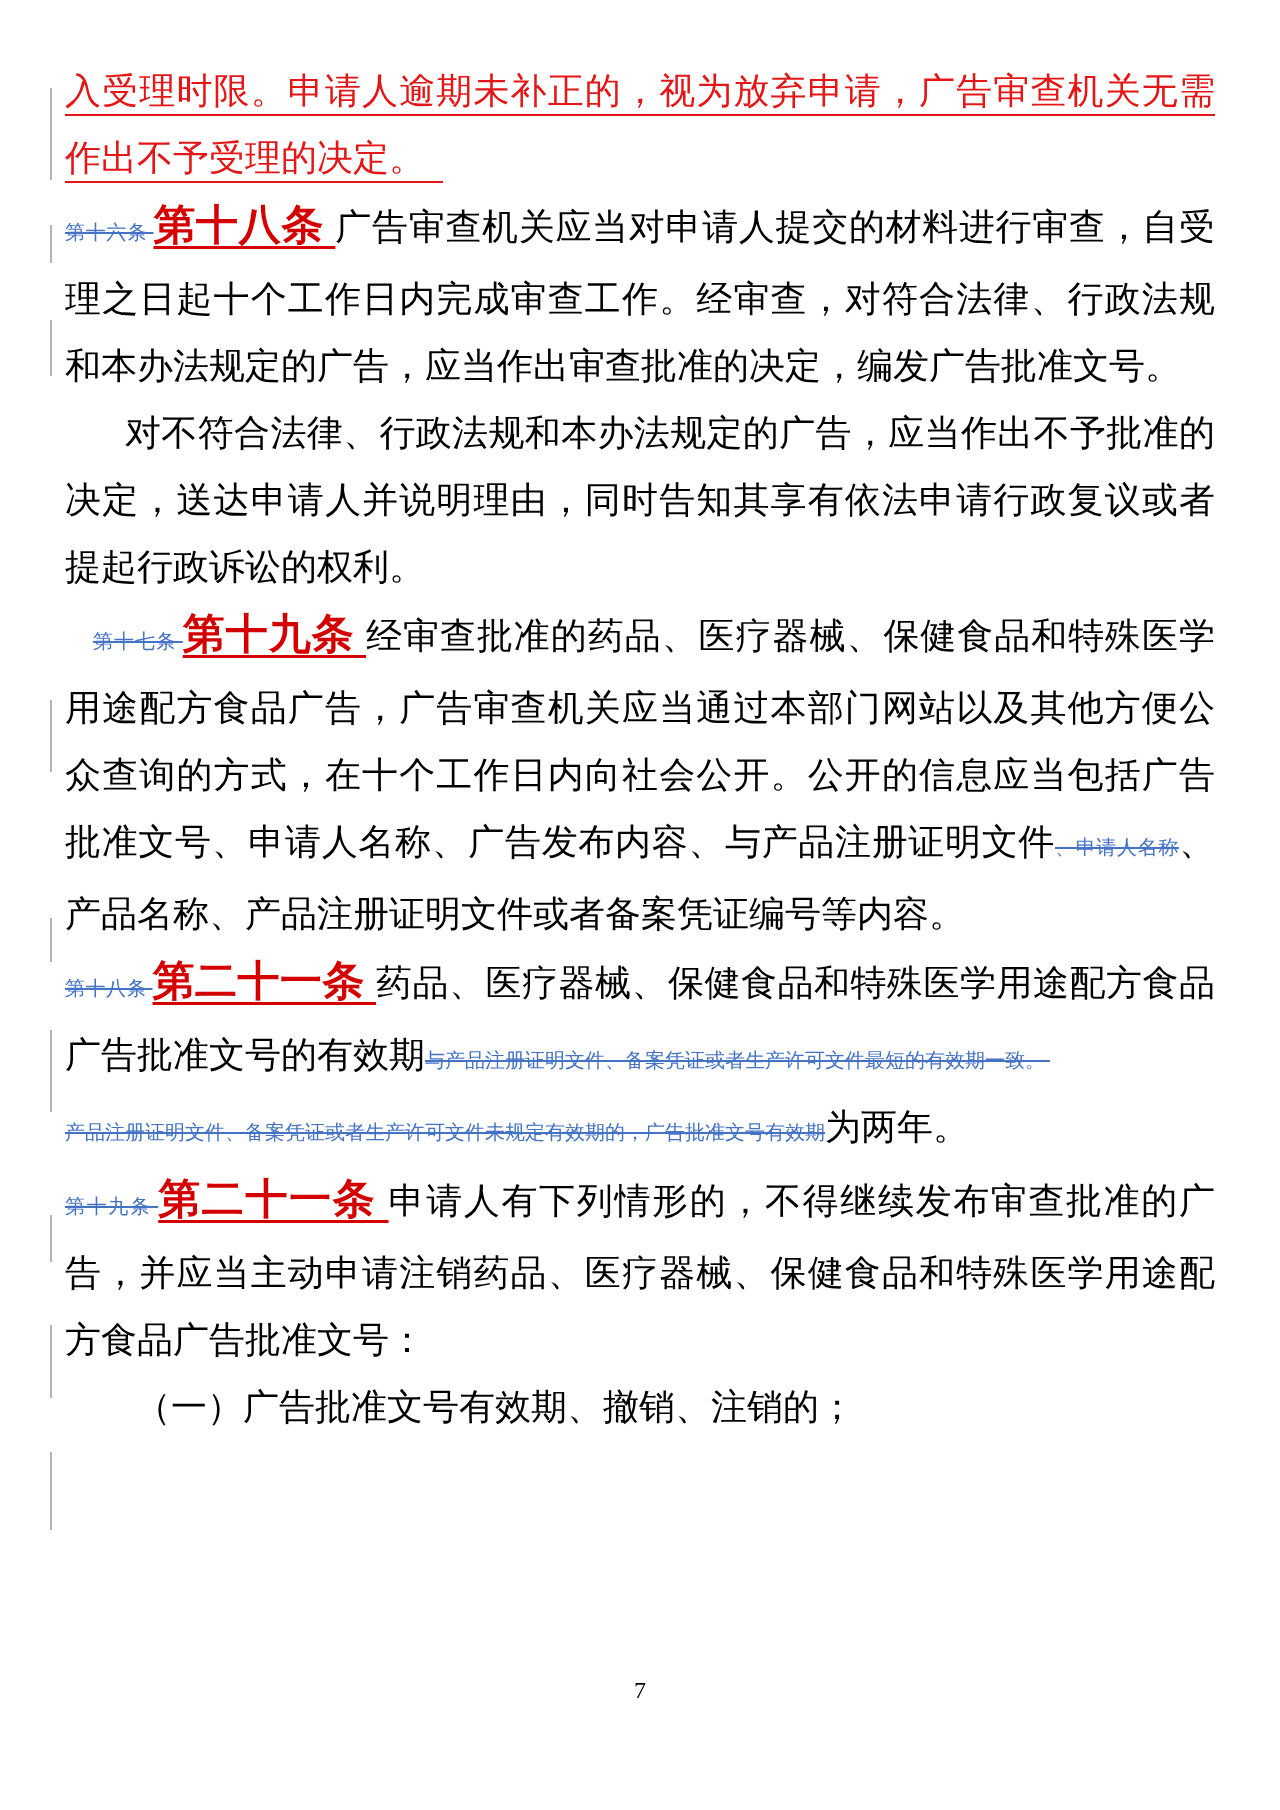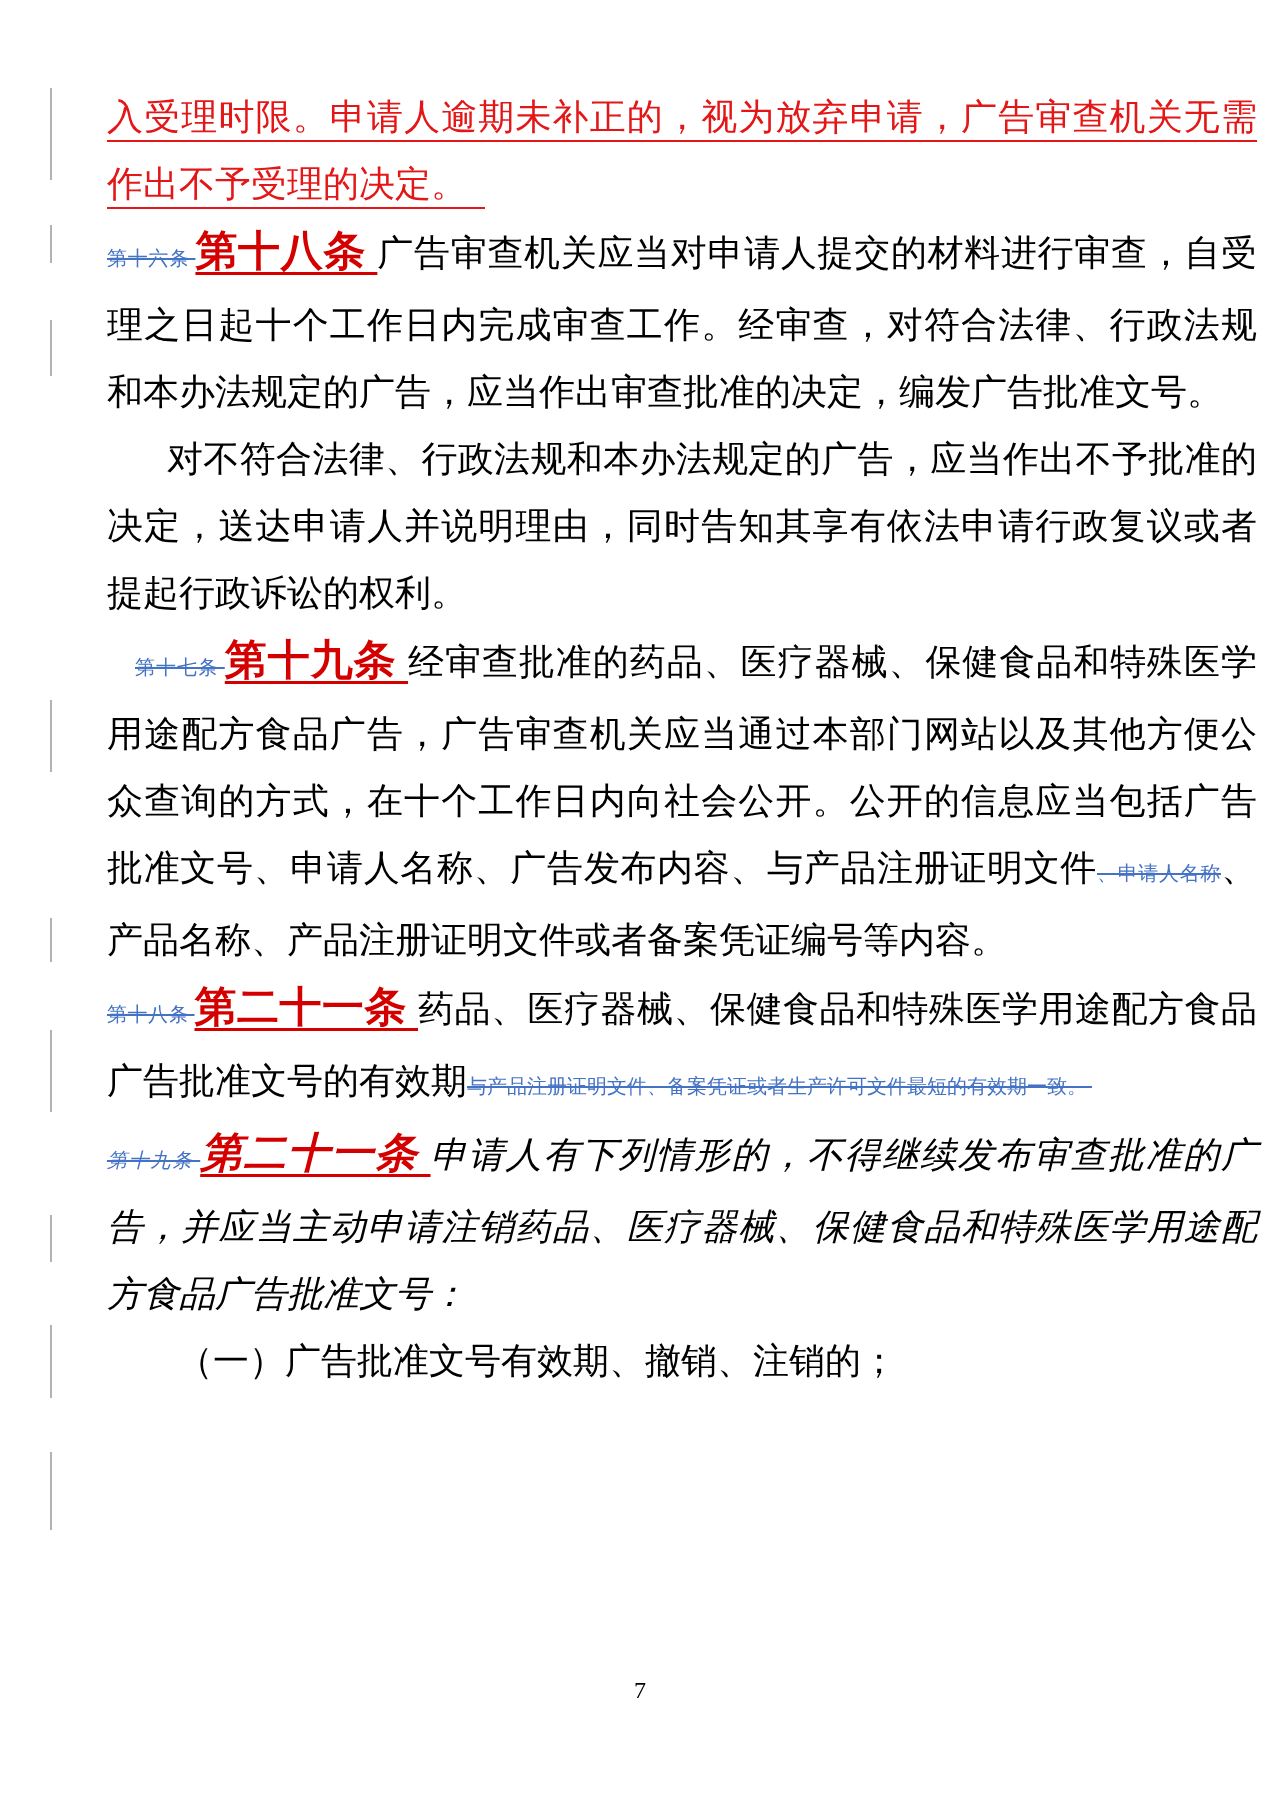--- a/index.html
+++ b/index.html
@@ -8,23 +8,22 @@
     width:1280px;
     height:1810px;
     background:#ffffff;
     overflow:hidden;
     font-family:"Liberation Serif","DejaVu Serif",serif;
     color:#000000;
   }
   .content{
     position:absolute;
     left:65px;
-    top:84px;
+    top:58px;
     width:1150px;
-    margin-left:42px;
   }
   .content p{
     margin:0;
     font-size:36px;
     line-height:67px;
     text-align:justify;
     color:#000000;
     word-break:break-all;
   }
   
@@ -52,21 +51,21 @@
     font-size:20px;
     text-decoration:line-through;
     text-decoration-color:#4472c4;
     text-decoration-thickness:2px;
   }
   .p2,.p5,.p6,.p7{ }
   .p3{ margin-top:67px; text-indent:60px; }
   .p4{ margin-top:36px; text-indent:28px; }
   .p5{ margin-top:5px; }
   .p6{ margin-top:48px; }
-  .p7{ margin-top:46px;font-style:italic; }
+  .p7{ margin-top:46px; }
   .p8{ margin-top:65px; text-indent:70px; }
   .page-number{
     position:absolute;
     top:1675px;
     left:0;
     width:1280px;
     text-align:center;
     font-size:24px;
     line-height:30px;
     color:#000000;
@@ -108,20 +107,21 @@
     <p class="p1"><span class="ins">入受理时限。申请人逾期未补正的，视为放弃申请，广告审查机关无需作出不予受理的决定。&nbsp;&nbsp;</span></p>
 
     <p class="p2"><span class="del">第十六条&nbsp;</span><span class="ins-h">第十八条 </span><span>广告审查机关应当对申请人提交的材料进行审查，自受理之日起十个工作日内完成审查工作。经审查，对符合法律、行政法规和本办法规定的广告，应当作出审查批准的决定，编发广告批准文号。</span></p>
 
     <p class="p3"><span>对不符合法律、行政法规和本办法规定的广告，应当作出不予批准的决定，送达申请人并说明理由，同时告知其享有依法申请行政复议或者提起行政诉讼的权利。</span></p>
 
     <p class="p4"><span class="del">第十七条&nbsp;</span><span class="ins-h">第十九条 </span><span>经审查批准的药品、医疗器械、保健食品和特殊医学用途配方食品广告，广告审查机关应当通过本部门网站以及其他方便公众查询的方式，在十个工作日内向社会公开。公开的信息应当包括广告批准文号、申请人名称、广告发布内容、与产品注册证明文件</span><span class="del">、申请人名称</span><span>、产品名称、产品注册证明文件或者备案凭证编号等内容。</span></p>
 
     <p class="p5"><span class="del">第十八条&nbsp;</span><span class="ins-h">第二十一条 </span><span>药品、医疗器械、保健食品和特殊医学用途配方食品广告批准文号的有效期</span><span class="del">与产品注册证明文件、备案凭证或者生产许可文件最短的有效期一致。&nbsp;</span></p>
 
+    <p class="p6"><span class="del">产品注册证明文件、备案凭证或者生产许可文件未规定有效期的，广告批准文号有效期</span><span>为两年。</span></p>
 
     <p class="p7"><span class="del">第十九条&nbsp;</span><span class="ins-h">第二十一条 </span><span>申请人有下列情形的，不得继续发布审查批准的广告，并应当主动申请注销药品、医疗器械、保健食品和特殊医学用途配方食品广告批准文号：</span></p>
 
     <p class="p8"><span>（一）广告批准文号有效期、撤销、注销的；</span></p>
 
   </div>
 
   <div class="page-number">7</div>
 
 </div>

